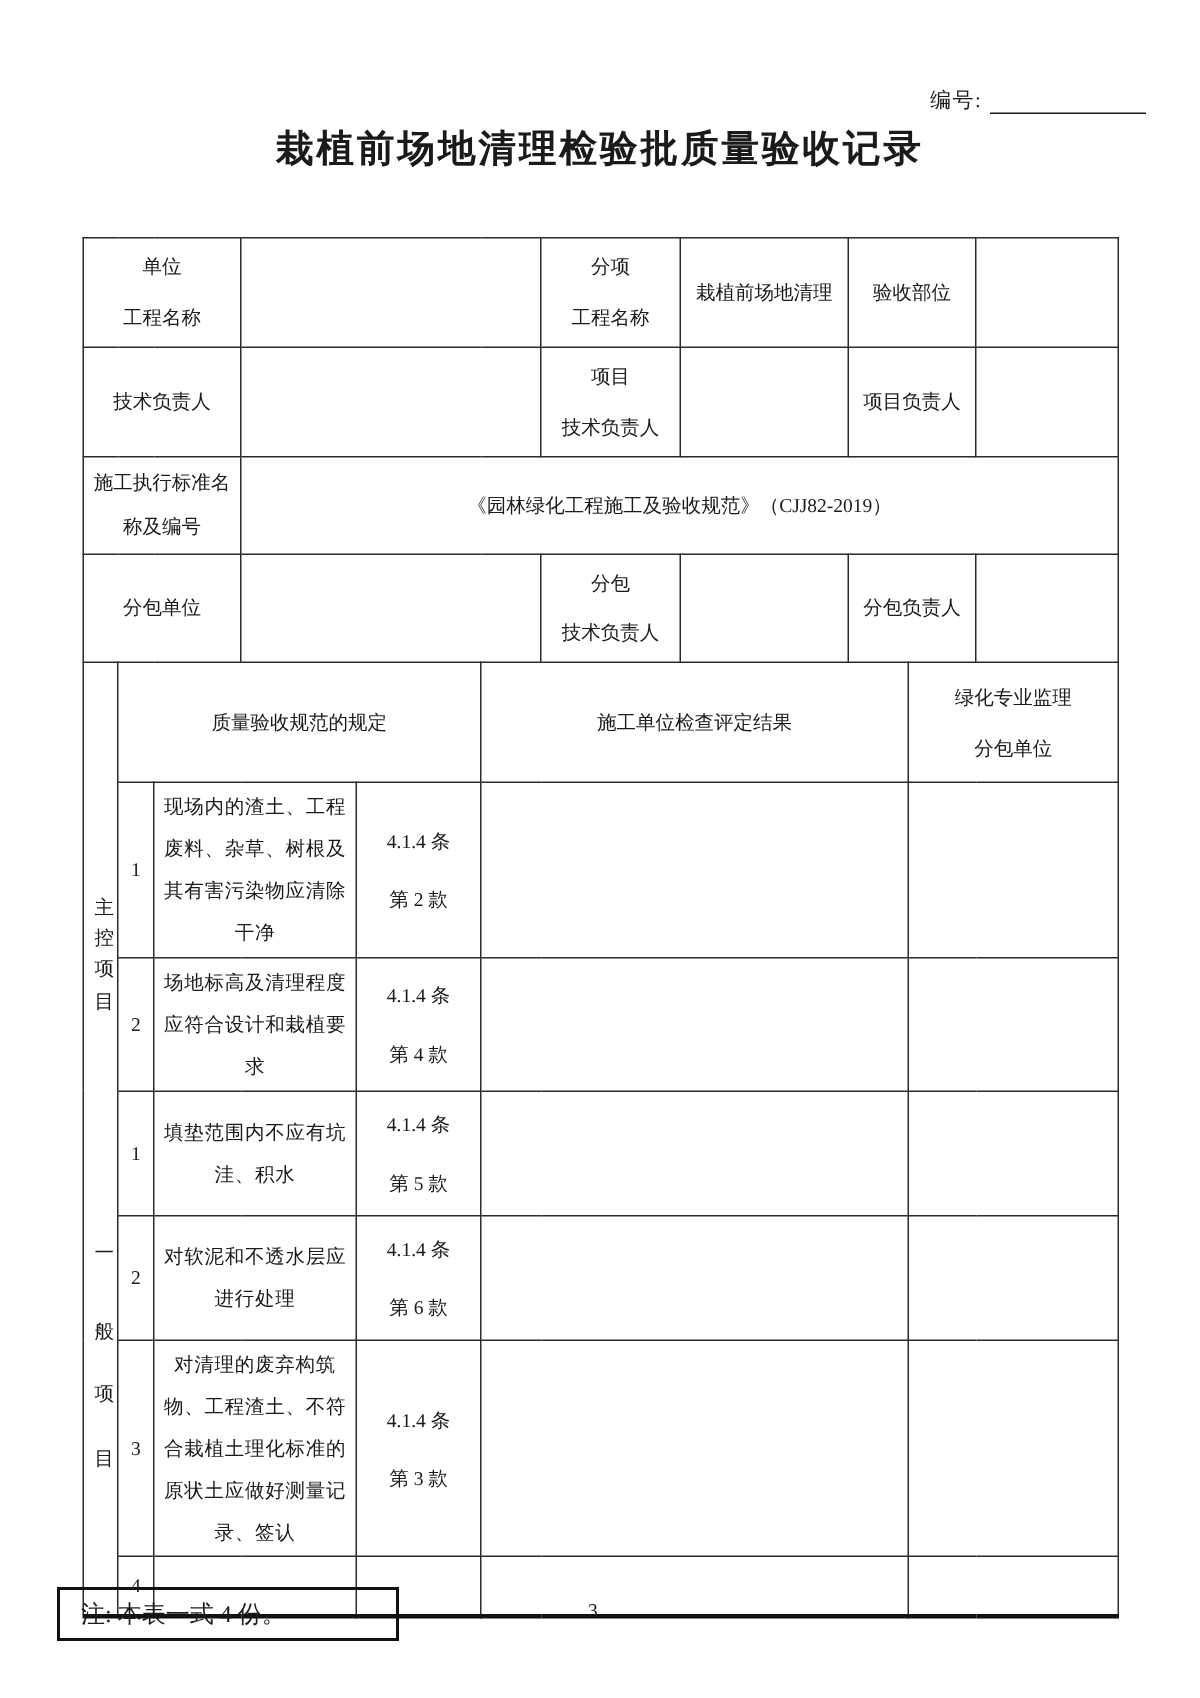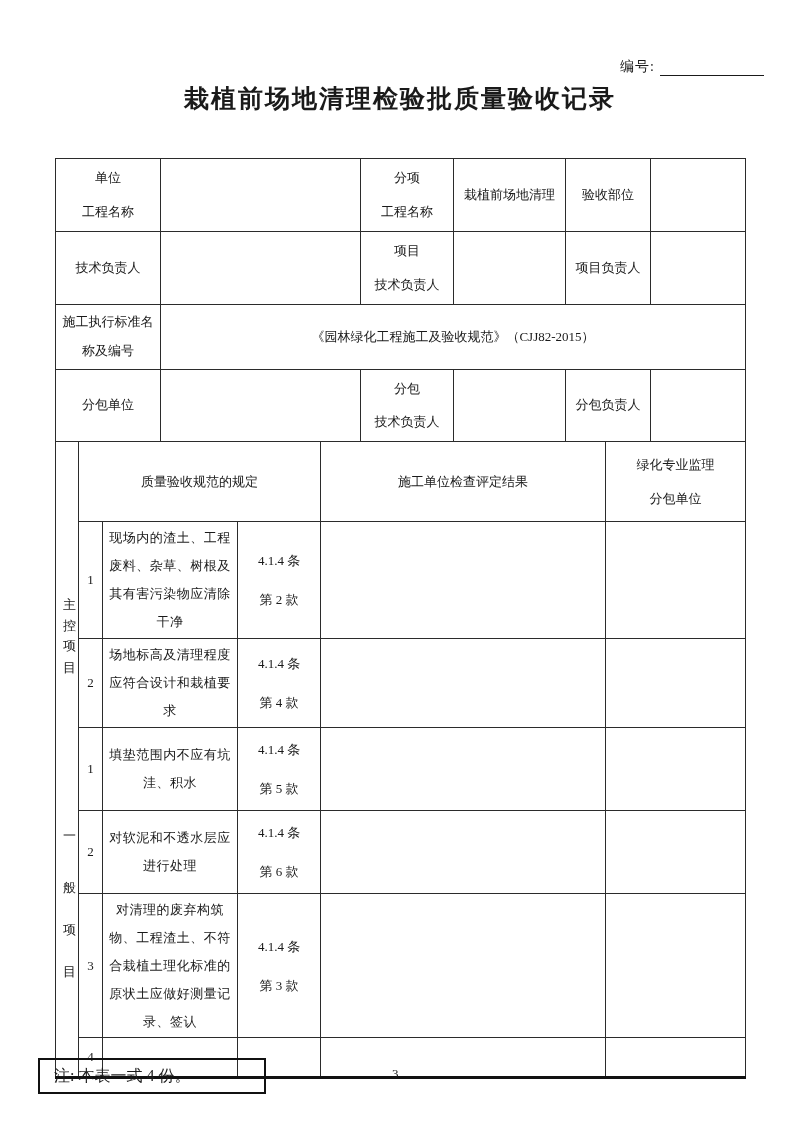--- a/index.html
+++ b/index.html
@@ -118,21 +118,21 @@
       <td class="two-line">项目
 技术负责人</td>
       <td></td>
       <td colspan="2">项目负责人</td>
       <td></td>
     </tr>
 
     <tr style="height:65px">
       <td colspan="3" class="two-line" style="line-height:2.2">施工执行标准名
 称及编号</td>
-      <td colspan="8">《园林绿化工程施工及验收规范》（CJJ82-2015）</td>
+      <td colspan="8">《园林绿化工程施工及验收规范》（CJJ82-2019）</td>
     </tr>
 
     <tr style="height:72px">
       <td colspan="3">分包单位</td>
       <td colspan="3"></td>
       <td class="two-line">分包
 技术负责人</td>
       <td></td>
       <td colspan="2">分包负责人</td>
       <td></td>

